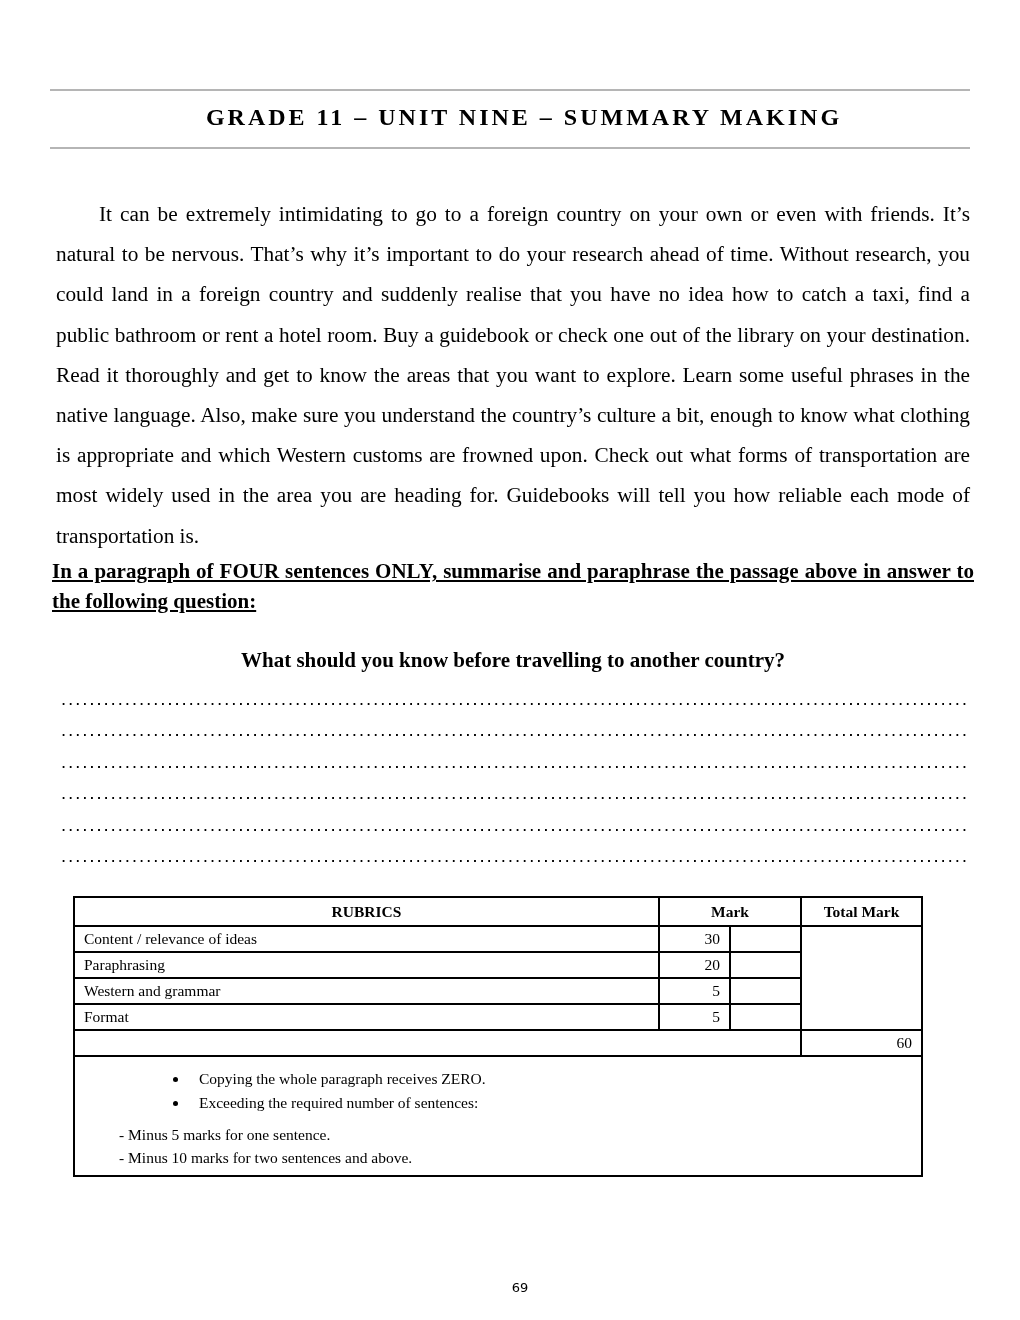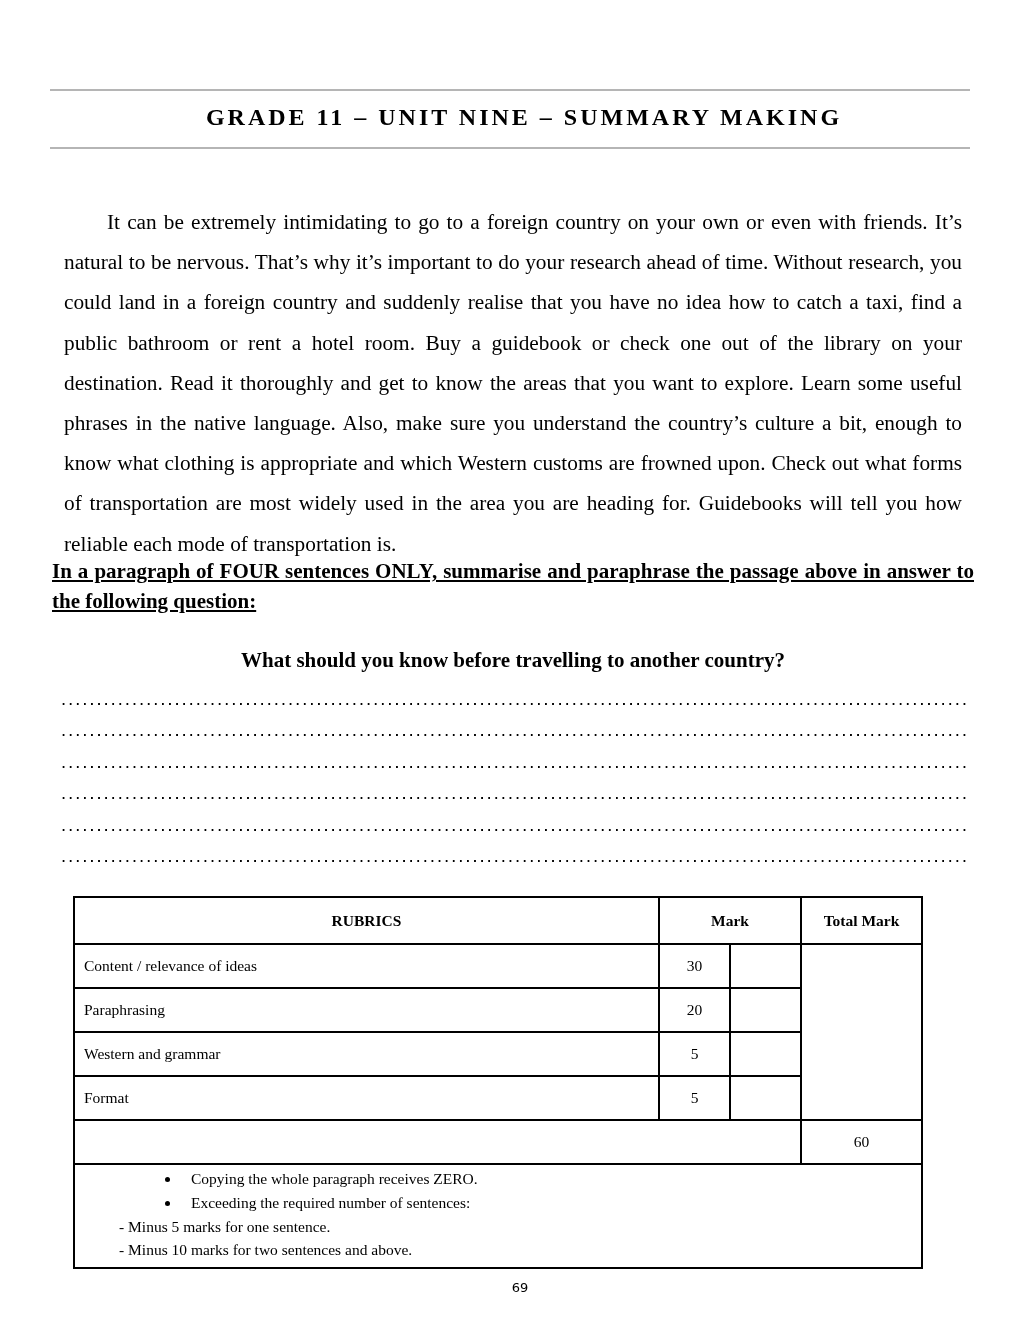--- a/index.html
+++ b/index.html
@@ -1,31 +1,31 @@
 <!DOCTYPE html>
 <html><head>
   <meta charset="utf-8">
   <style>
     html, body { margin: 0; padding: 0; background: #ffffff; }
     body { width: 1020px; height: 1320px; position: relative; overflow: hidden; font-family: "Liberation Serif", serif; color: #000; }
     .rule { position: absolute; left: 50px; width: 920px; height: 0; border-top: 2px solid #b5b5b5; }
     .title { position: absolute; left: 64px; width: 920px; top: 104px; text-align: center; font-family: "Liberation Serif", serif; font-weight: bold; font-size: 24px; letter-spacing: 3px; }
     .passage { position: absolute; left: 52px; width: 922px; top: 190px; font-size: 21.3px; line-height: 40.2px; text-align: justify; }
-    .passage p { margin: 12px; text-indent: 43px; }
+    .passage p { margin: 4px; text-indent: 43px; }
     .instruction { position: absolute; left: 52px; width: 922px; top: 556px; font-size: 21px; line-height: 30px; font-weight: bold; text-decoration: underline; text-align: justify; text-align-last: left; }
     .question { position: absolute; left: 52px; width: 922px; top: 648px; text-align: center; font-weight: bold; font-size: 21px; }
     .answer-lines { position: absolute; left: 60px; width: 910px; top: 682px; }
     .answer-line { height: 31.5px; border: none; border-bottom: 0; position: relative; font-size: 18px; line-height: 31px; white-space: nowrap; overflow: hidden; }
     .answer-line .dots { display:block; width: 100%; height: 2px; position: absolute; bottom: 9px; background-image: radial-gradient(circle, #000 0.9px, transparent 1.2px); background-size: 7.1px 2px; background-repeat: repeat-x; }
     table.rubric { position: absolute; left: 73px; top: 896px; width: 850px; border-collapse: collapse; font-family: "Liberation Serif", serif; font-size: 15.5px; }
-    table.rubric td, table.rubric th { border: 2px solid #000; padding: 9px 9px; height: 24px; }
+    table.rubric td, table.rubric th { border: 2px solid #000; padding: 0 9px; height: 24px; }
     table.rubric th { font-weight: bold; text-align: center; height: 27px; }
-    .c { text-align: center; }
+    .c { text-align: right; }
     .notes { padding: 2px 0 6px 0 !important; vertical-align: top; }
-    .notes ul { margin: 0; padding-left: 106px; list-style: disc; }
+    .notes ul { margin: 8px; padding-left: 106px; list-style: disc; }
     .notes li { line-height: 24px; padding-left: 10px; }
     .notes .sub { line-height: 23px; padding-left: 44px; font-family: Liberation Serif, serif; }
     .page-num { position: absolute; top: 1280px; left: 10px; width: 1020px; text-align: center; font-family: "DejaVu Sans", sans-serif; font-size: 13px; }
   </style>
 </head>
 <body>
 
 <div class="rule" style="top:89px;"></div>
 <div class="title">GRADE 11 – UNIT NINE – SUMMARY MAKING</div>
 <div class="rule" style="top:147px;"></div>

